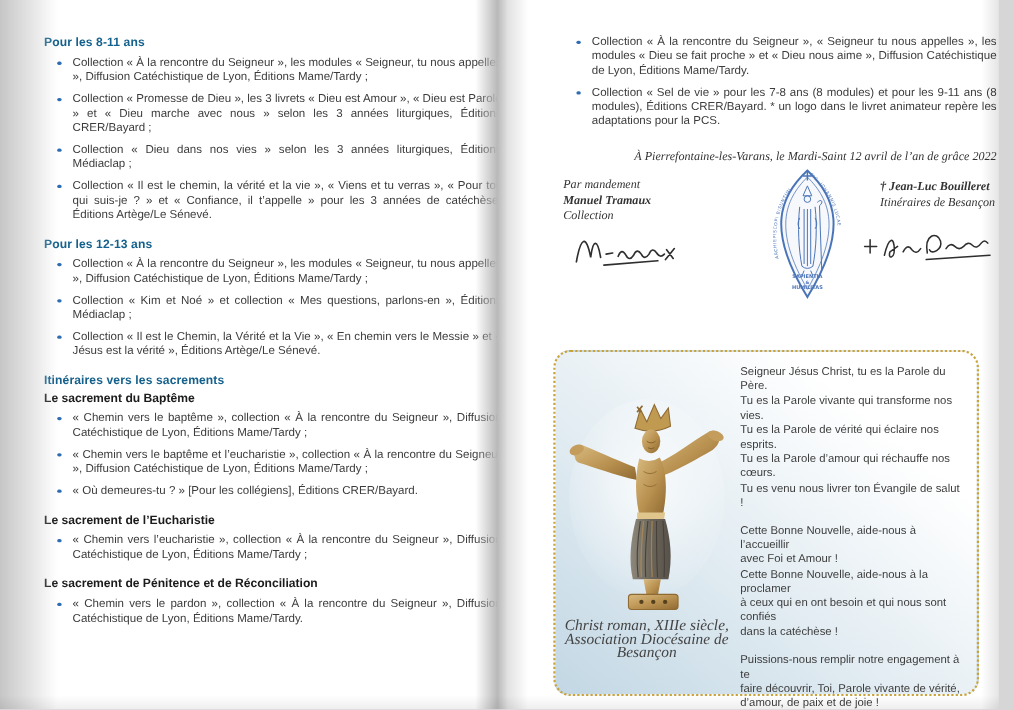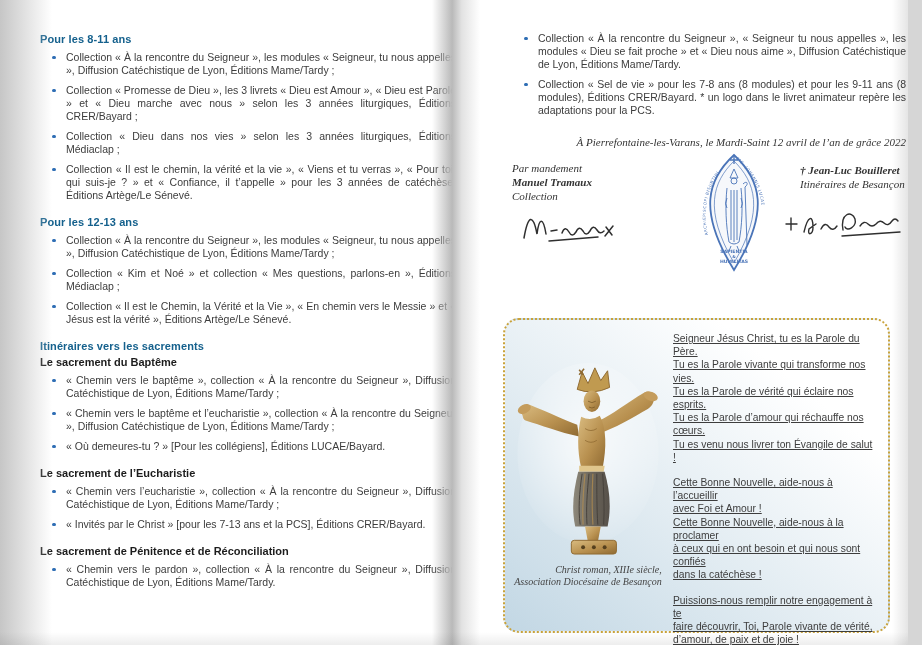--- a/index.html
+++ b/index.html
@@ -82,29 +82,28 @@
     position:absolute; left:503px; top:318px; width:387px; height:315px;
     border:2px dotted #c9a23a; border-radius:16px;
     background:linear-gradient(to bottom left, #ffffff 22%, #e2ecf2 60%, #c2d7e4 100%);
     display:flex;
   }
   .box-left {
     width:166px; flex:none; display:flex; flex-direction:column; align-items:center;
     padding-top:40px;
   }
   .box-caption {
-    margin-top:8px; white-space:pre-line; text-align:right;
+    margin-top:8px; white-space:pre-line; text-align:center;
     font-family:"Liberation Serif", serif; font-style:italic;
-    font-size:10px; line-height:12px; color:#444;
+    font-size:14px; line-height:12px; color:#444;
   }
   .box-right { flex:1; padding:12px 12px 8px 2px; }
   .stanza {
     white-space:pre-line; font-size:10.3px; line-height:13.2px; color:#3d3d3d;
     margin:0 0 12px 0;
-    text-decoration:underline;
   }
 </style>
 </head>
 <body>
 
 <div class="page page-left">
   <div class="content left-content">
 
     <section class="section">
       <h2 class="blue-head">Pour les 8-11 ans</h2>
@@ -124,29 +123,28 @@
         <li>Collection « Il est le Chemin, la Vérité et la Vie », « En chemin vers le Messie » et « Jésus est la vérité », Éditions Artège/Le Sénevé.</li>
       </ul>
     </section>
 
     <section class="section">
       <h2 class="blue-head">Itinéraires vers les sacrements</h2>
       <h3 class="sub-head">Le sacrement du Baptême</h3>
       <ul class="bullets">
         <li>« Chemin vers le baptême », collection « À la rencontre du Seigneur », Diffusion Catéchistique de Lyon, Éditions Mame/Tardy ;</li>
         <li>« Chemin vers le baptême et l’eucharistie », collection « À la rencontre du Seigneur », Diffusion Catéchistique de Lyon, Éditions Mame/Tardy ;</li>
-        <li>« Où demeures-tu ? » [Pour les collégiens], Éditions LUCAE/Bayard.</li>
+        <li>« Où demeures-tu ? » [Pour les collégiens], Éditions CRER/Bayard.</li>
       </ul>
     </section>
 
     <section class="section">
       <h3 class="sub-head">Le sacrement de l’Eucharistie</h3>
       <ul class="bullets">
         <li>« Chemin vers l’eucharistie », collection « À la rencontre du Seigneur », Diffusion Catéchistique de Lyon, Éditions Mame/Tardy ;</li>
-        <li>« Invités par le Christ » [pour les 7-13 ans et la PCS], Éditions CRER/Bayard.</li>
       </ul>
     </section>
 
     <section class="section">
       <h3 class="sub-head">Le sacrement de Pénitence et de Réconciliation</h3>
       <ul class="bullets">
         <li>« Chemin vers le pardon », collection « À la rencontre du Seigneur », Diffusion Catéchistique de Lyon, Éditions Mame/Tardy.</li>
       </ul>
     </section>
 

